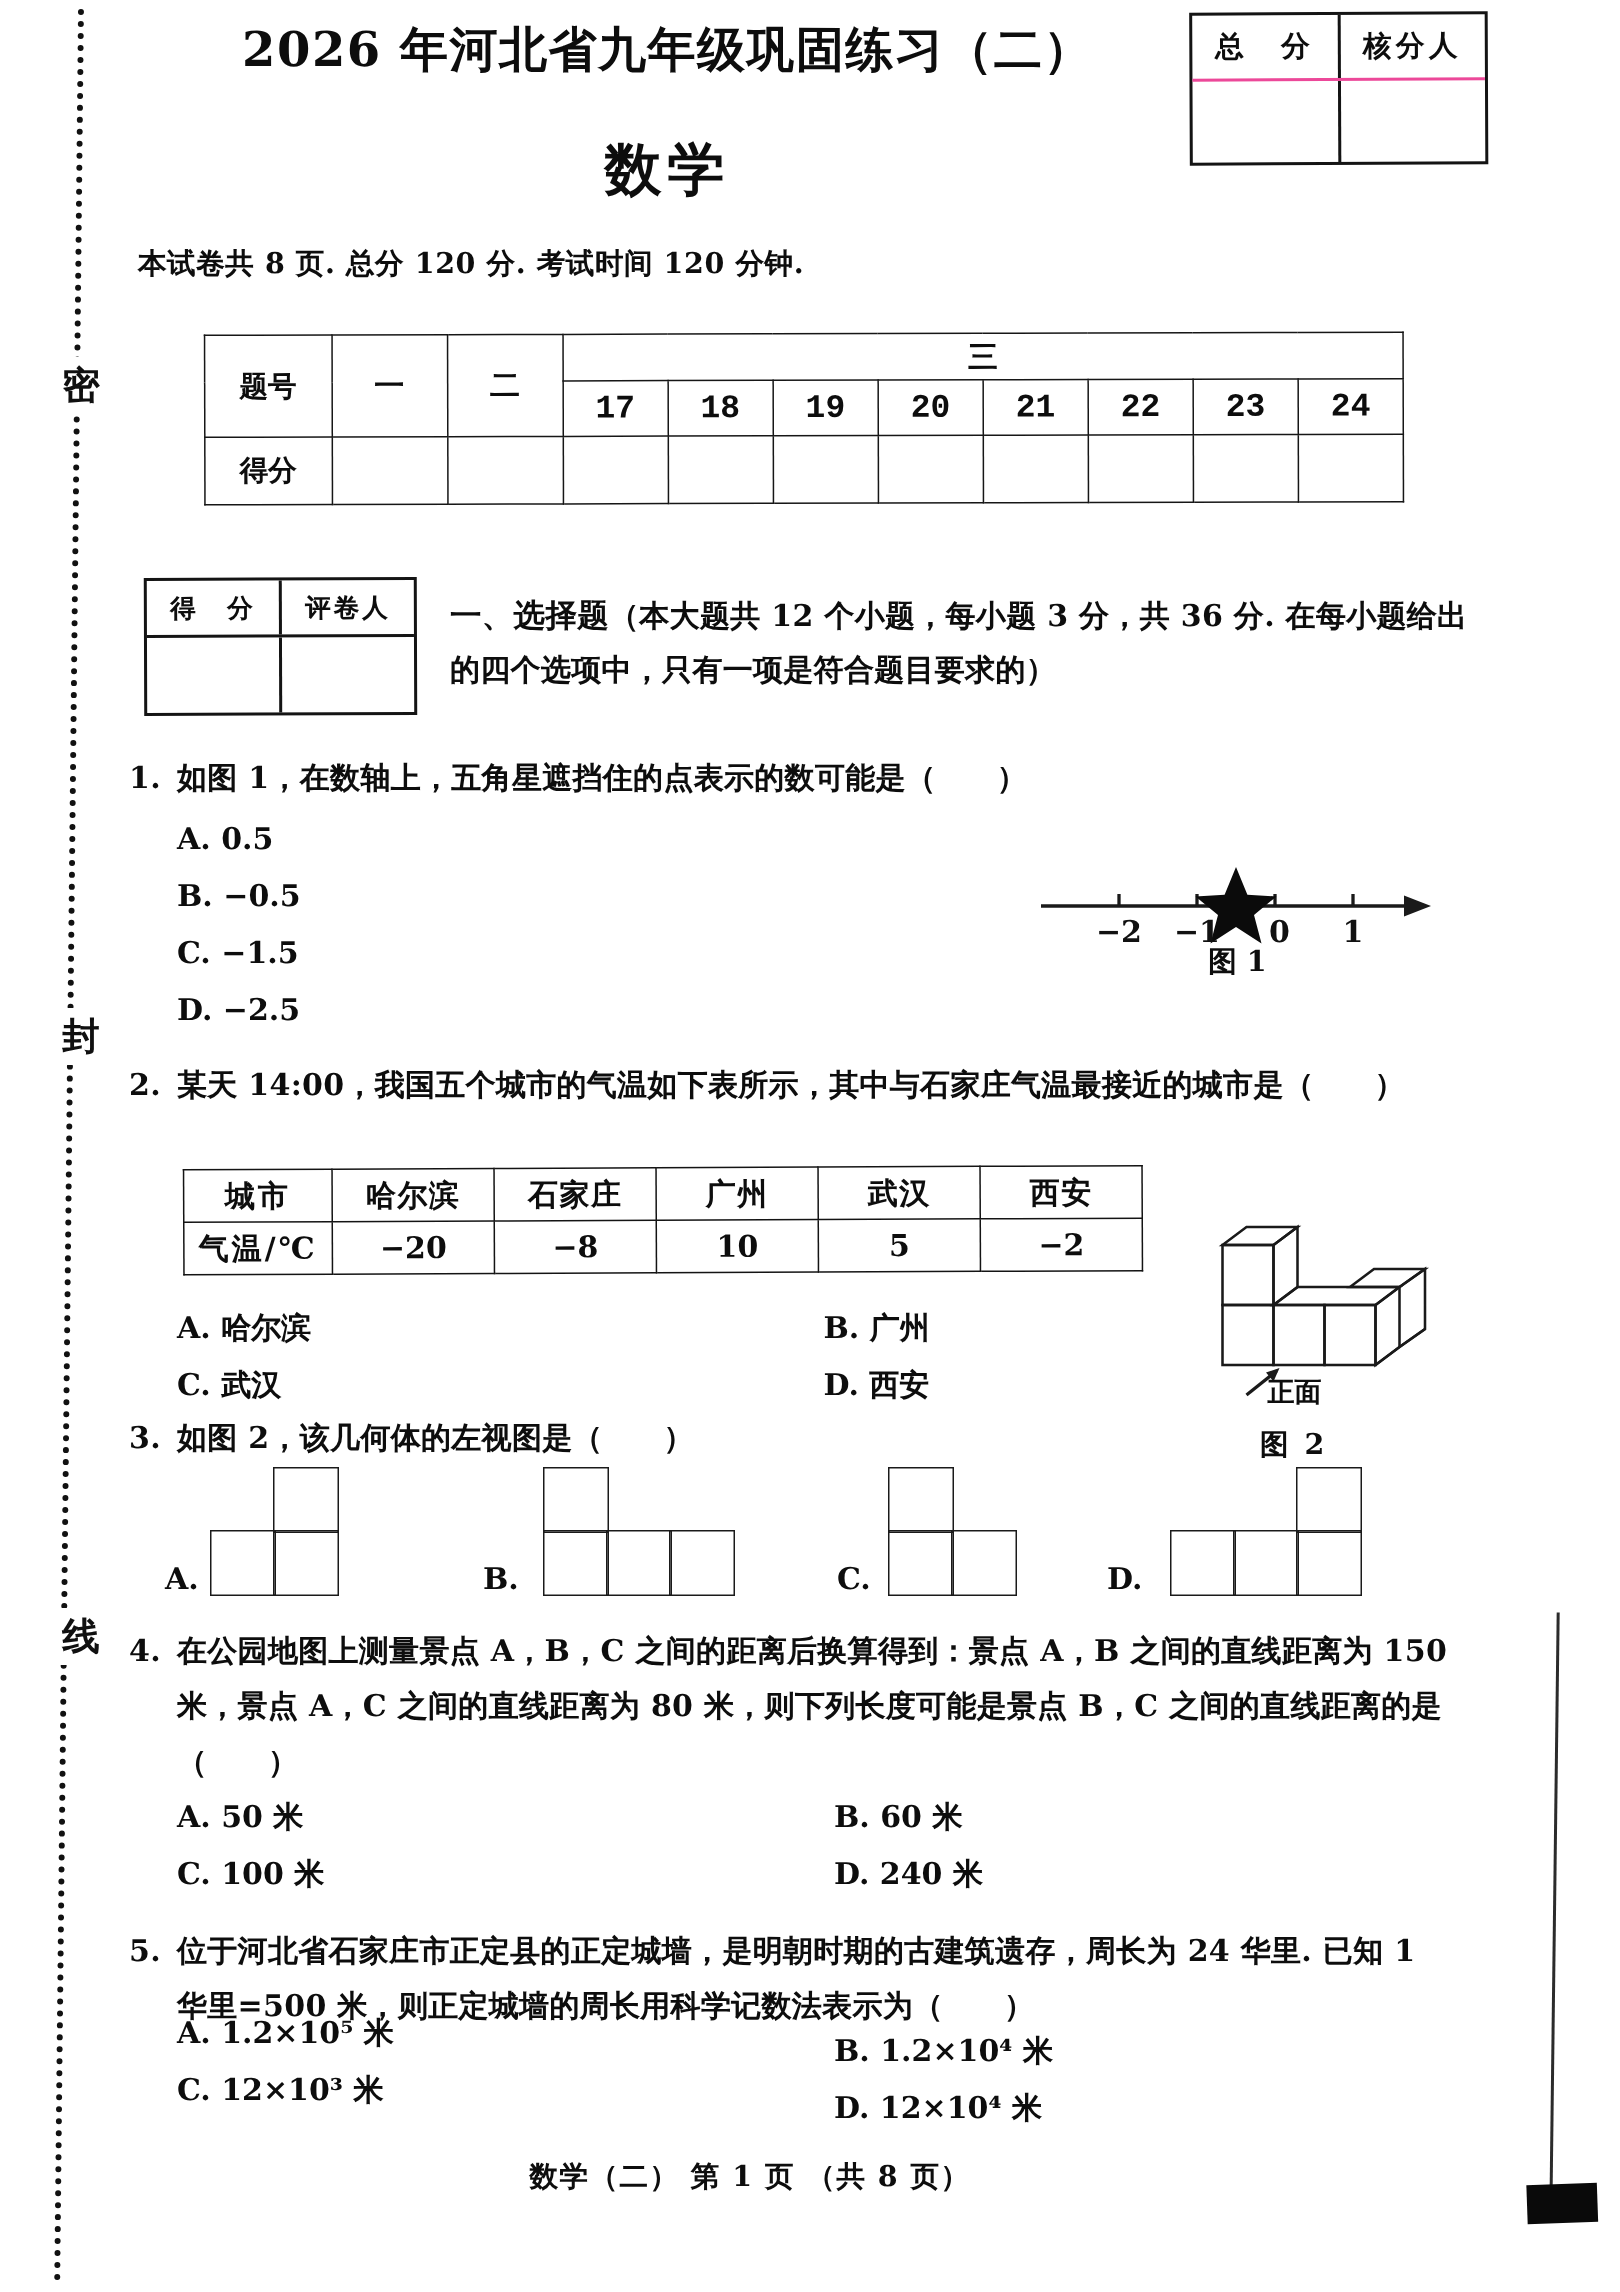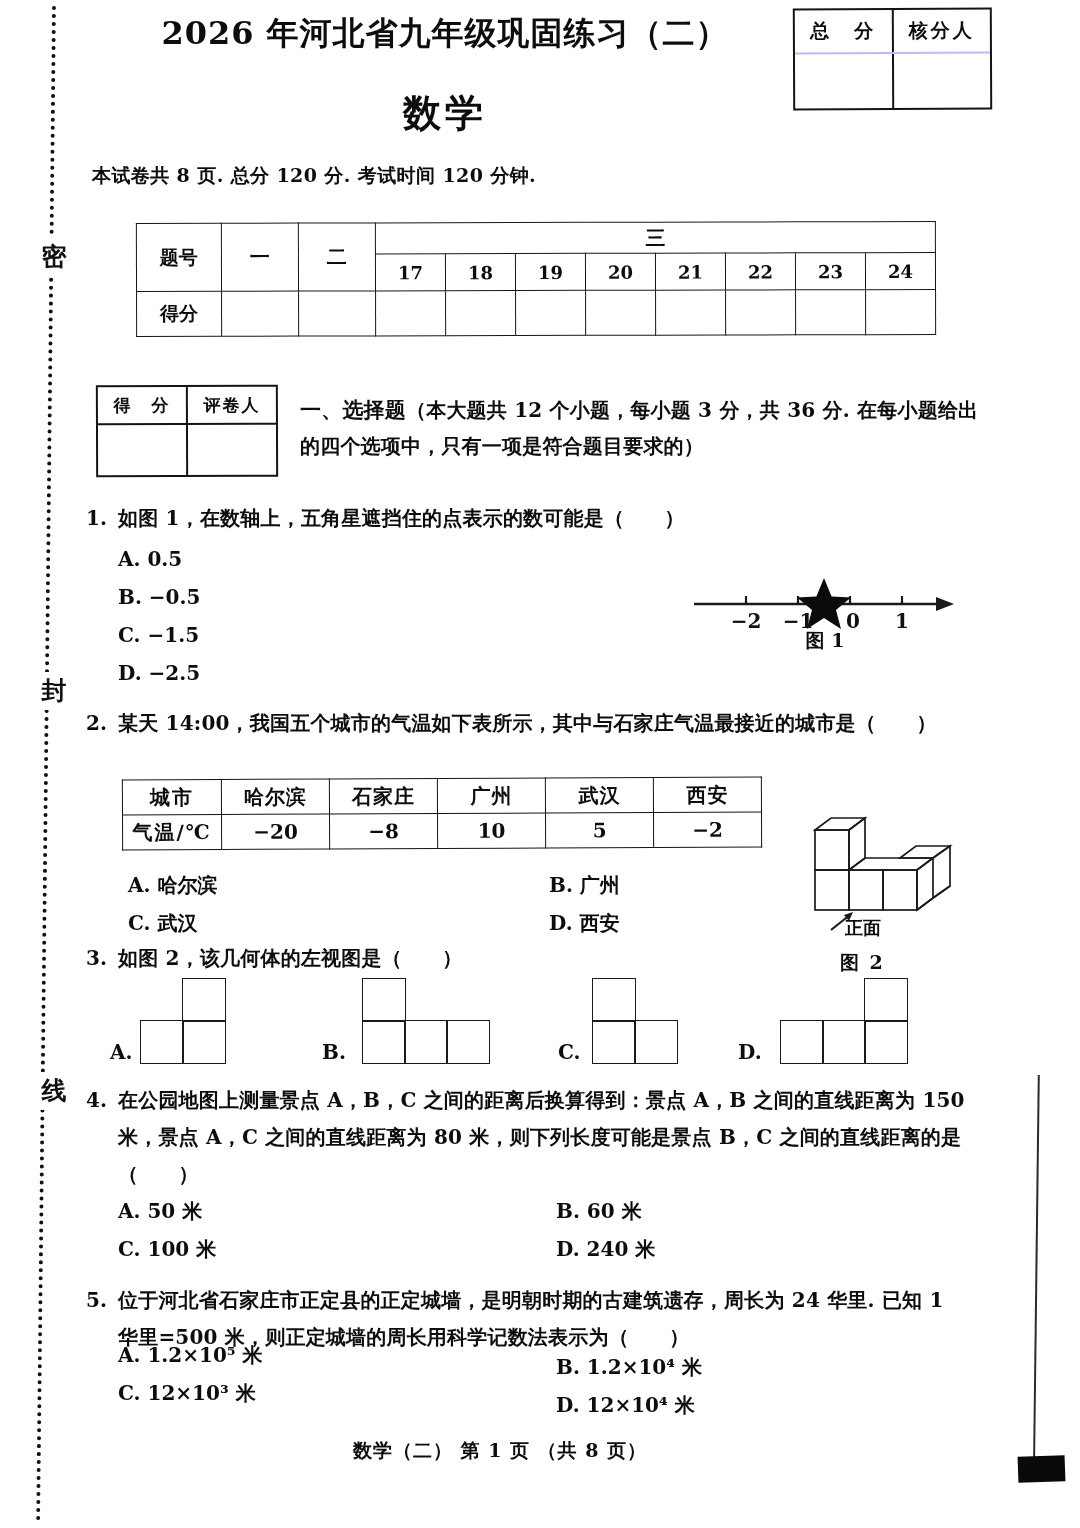--- a/index.html
+++ b/index.html
@@ -101,21 +101,21 @@
   #total-score-box {
     position: absolute;
     left: 793px; top: 8px;
     width: 195px; height: 98px;
     border: 2px solid #141414;
     display: flex;
     flex-direction: column;
     transform: rotate(-0.25deg);
   }
   #total-score-box .tsb-row { display: flex; flex: 1; }
-  #total-score-box .tsb-row.head { flex: 0 0 42px; border-bottom: 2px solid #c4b5fd; }
+  #total-score-box .tsb-row.head { flex: 0 0 42px; border-bottom: 2px solid #ec4899; }
   #total-score-box .tsb-cell {
     flex: 1;
     display: flex; align-items: center; justify-content: center;
     font-size: 19px; font-weight: 700;
     letter-spacing: 3px;
   }
   #total-score-box .tsb-cell + .tsb-cell { border-left: 2px solid #141414; }
 
   
   #qnum-table {
@@ -130,21 +130,21 @@
     text-align: center;
     vertical-align: middle;
     font-size: 19px;
     font-weight: 700;
     font-family: "DejaVu Serif", "Liberation Serif", serif;
     padding: 0;
   }
   #qnum-table .lbl { width: 88px; margin-left: 27px; }
   #qnum-table .big { width: 80px; font-size: 20px; }
   #qnum-table .hdr3 { height: 30px; font-size: 20px; }
-  #qnum-table .numcell { width: 72px; height: 36px; font-size: 18px; }
+  #qnum-table .numcell { width: 72px; height: 36px; font-size: 22px; font-family: Liberation Mono, monospace; }
   #qnum-table .scoreline td { height: 44px; }
 
   
   #grader-box {
     position: absolute;
     left: 96px; top: 385px;
     width: 178px; height: 88px;
     border: 2px solid #141414;
     display: flex; flex-direction: column;
     transform: rotate(-0.2deg);
@@ -212,21 +212,21 @@
     border: 1.6px solid #141414;
     text-align: center; vertical-align: middle;
     font-size: 20px; font-weight: 700;
     height: 34px;
     padding: 0 6px;
     font-family: "DejaVu Serif","Liberation Serif",serif;
   }
   #temp-table td.rowhdr { width: 86px; letter-spacing: 2px; }
   #temp-table td.city { width: 95px; letter-spacing: 1px; }
   #temp-table tr.vals td { font-weight: 600; }
-  #q2-opts-a { left: 128px; top: 866px; }
+  #q2-opts-a { left: 118px; top: 866px; }
   #q2-opts-b { left: 549px; top: 866px; }
 
   
   #fig2 { position: absolute; left: 795px; top: 812px; width: 175px; height: 120px; }
   #fig2-front {
     position: absolute; left: 845px; top: 916px;
     font-size: 18px; font-weight: 700;
   }
   #fig2-cap {
     position: absolute; left: 840px; top: 950px;

